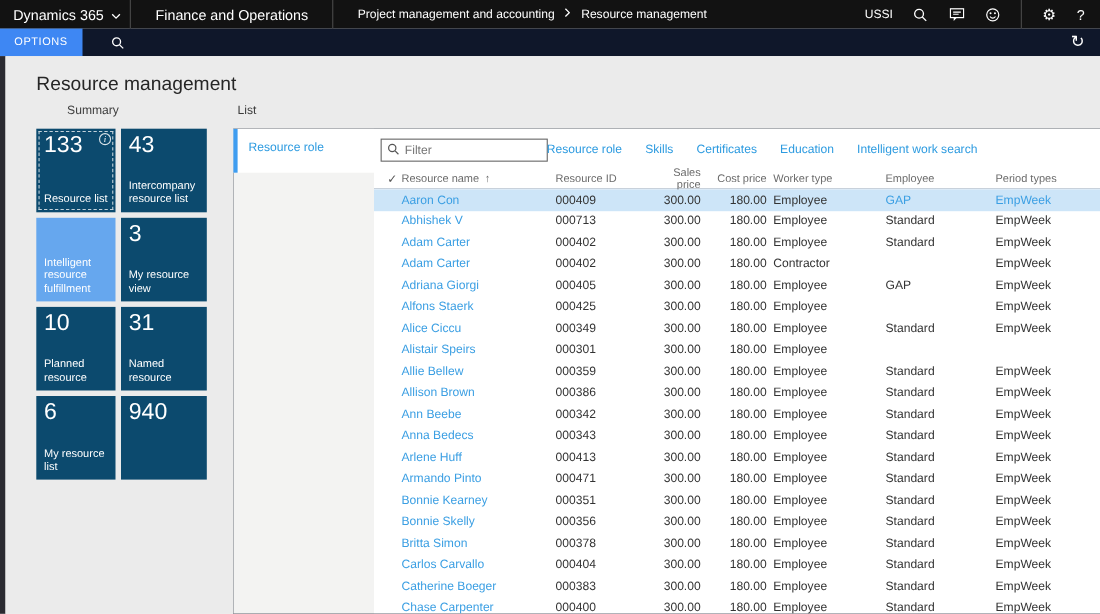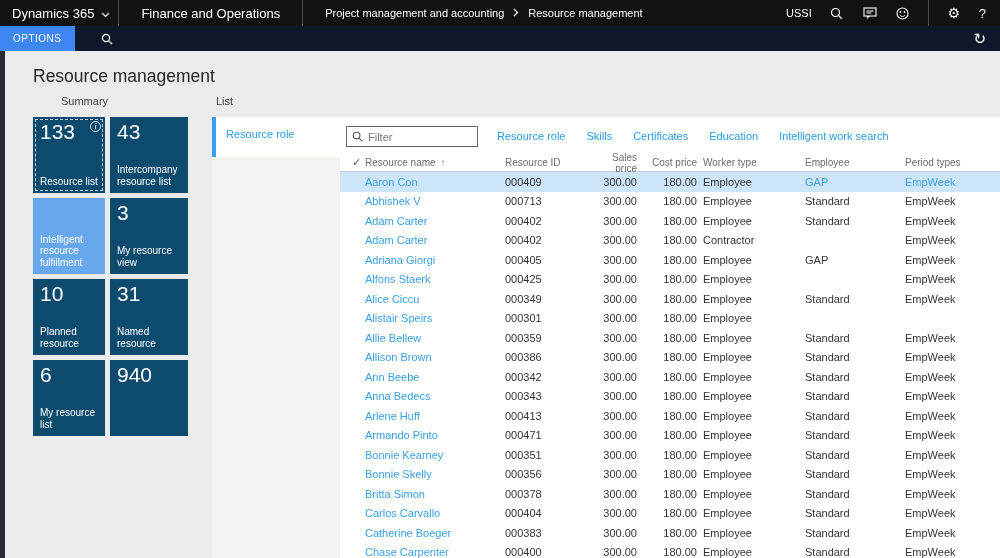--- a/index.html
+++ b/index.html
@@ -48,21 +48,21 @@
     font-family:"Liberation Serif", serif; text-align:center; line-height:10px; }
 
   
   #list-card { left:207px; top:66px; width:788px; height:441px; background:#0f172a; overflow:hidden; }
   #vtab-strip { position:absolute; left:0; top:0; width:128px; height:100%; background:#f3f3f2; }
   #vtab-selected { position:relative; height:40px; background:#fff; border-left:4px solid #3f9df0;
     cursor:pointer; }
   #vtab-selected span { position:absolute; left:10px; top:11px; font-size:11px; color:#2d9be0; }
 
   #list-main { position:absolute; left:128px; top:0; right:0; bottom:0; background:#fff; }
-  #filter-box { position:absolute; left:6px; top:9px; width:132px; height:21px;
+  #filter-box { position:absolute; left:6px; top:9px; width:152px; height:21px;
     border:1px solid #666; background:#fff; display:flex; align-items:center; padding:0 5px; gap:5px; }
   #filter-input { border:none; outline:none; width:100%; font-size:11px;
     font-family:"Liberation Sans", sans-serif; color:#333; background:transparent; }
   #list-tabs { position:absolute; left:157px; top:13px; display:flex; gap:21px; }
   .list-tab { font-size:11px; color:#2d9be0; cursor:pointer; white-space:nowrap; }
 
   
   #grid-header { position:absolute; left:0; top:37px; right:0; height:18px; display:flex;
     align-items:center; border-bottom:1px solid #c3cdd8; font-size:10px; color:#6b6b6b; }
   #grid-rows { position:absolute; left:0; top:55px; right:0; bottom:0; overflow:hidden; }

